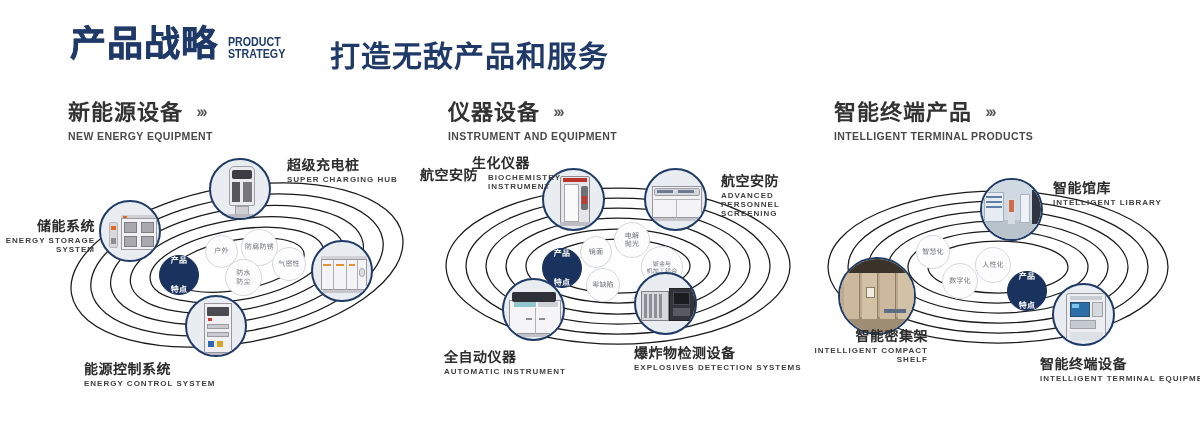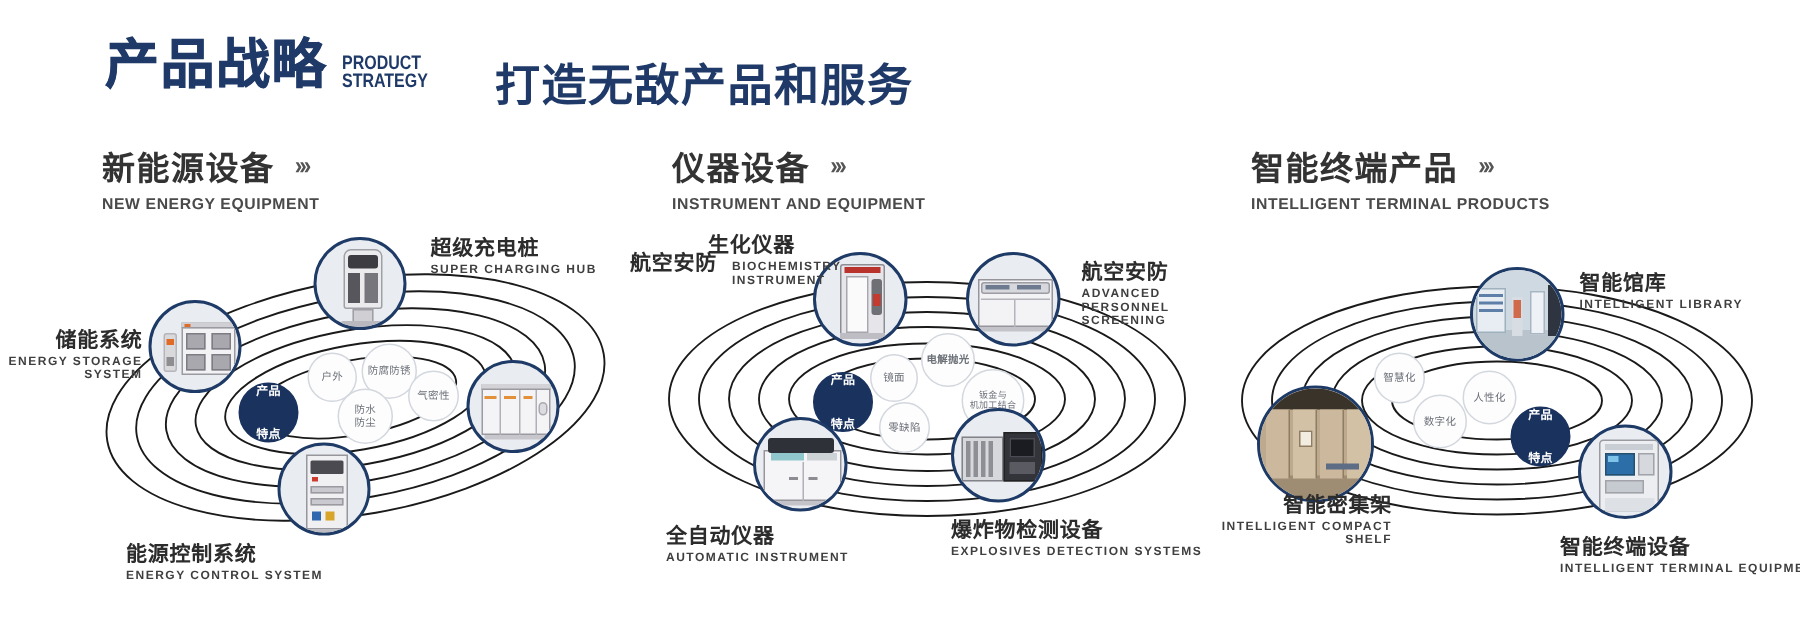--- a/index.html
+++ b/index.html
@@ -236,21 +236,21 @@
       </g>
     </svg>
 
     <div class="feat core" style="left:104px;top:88px;width:40px;height:40px;flex-direction:column;">
       <span>产品</span>
       <span>特点</span>
     </div>
     <div class="feat" style="left:142px;top:76px;width:32px;height:32px;">
       <span>镜面</span>
     </div>
-    <div class="feat" style="left:176px;top:62px;width:36px;height:36px;flex-direction:row;font-weight:bold;">
+    <div class="feat" style="left:176px;top:62px;width:36px;height:36px;flex-direction:column;">
       <span>电解</span>
       <span>抛光</span>
     </div>
     <div class="feat" style="left:203px;top:86px;width:42px;height:42px;flex-direction:column;font-size:6px;line-height:7.5px;">
       <span>钣金与</span>
       <span>机加工结合</span>
     </div>
     <div class="feat" style="left:148px;top:108px;width:34px;height:34px;">
       <span>零缺陷</span>
     </div>

